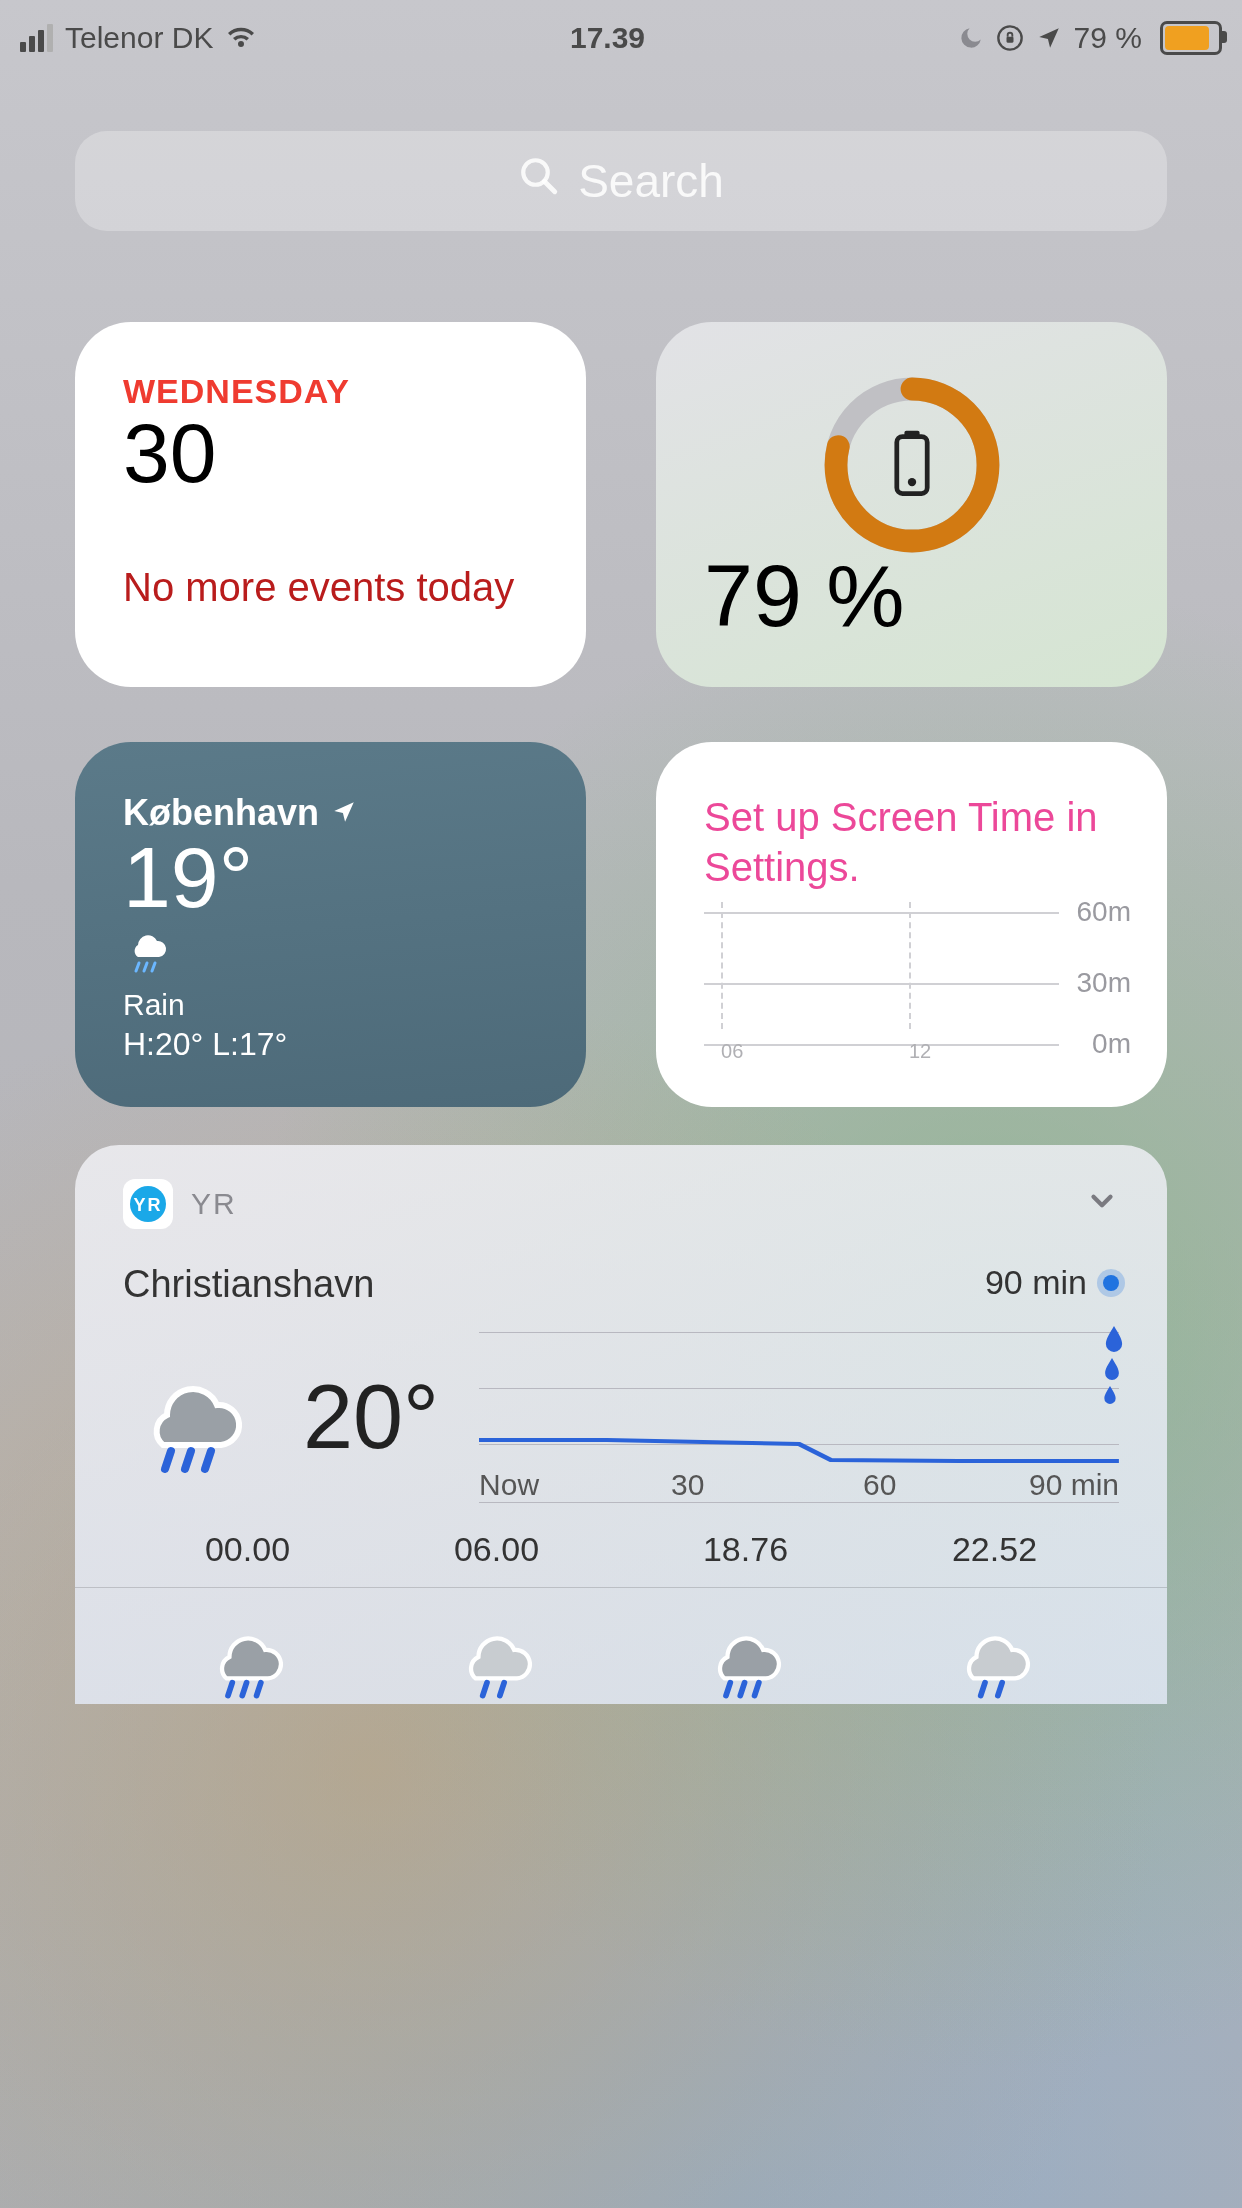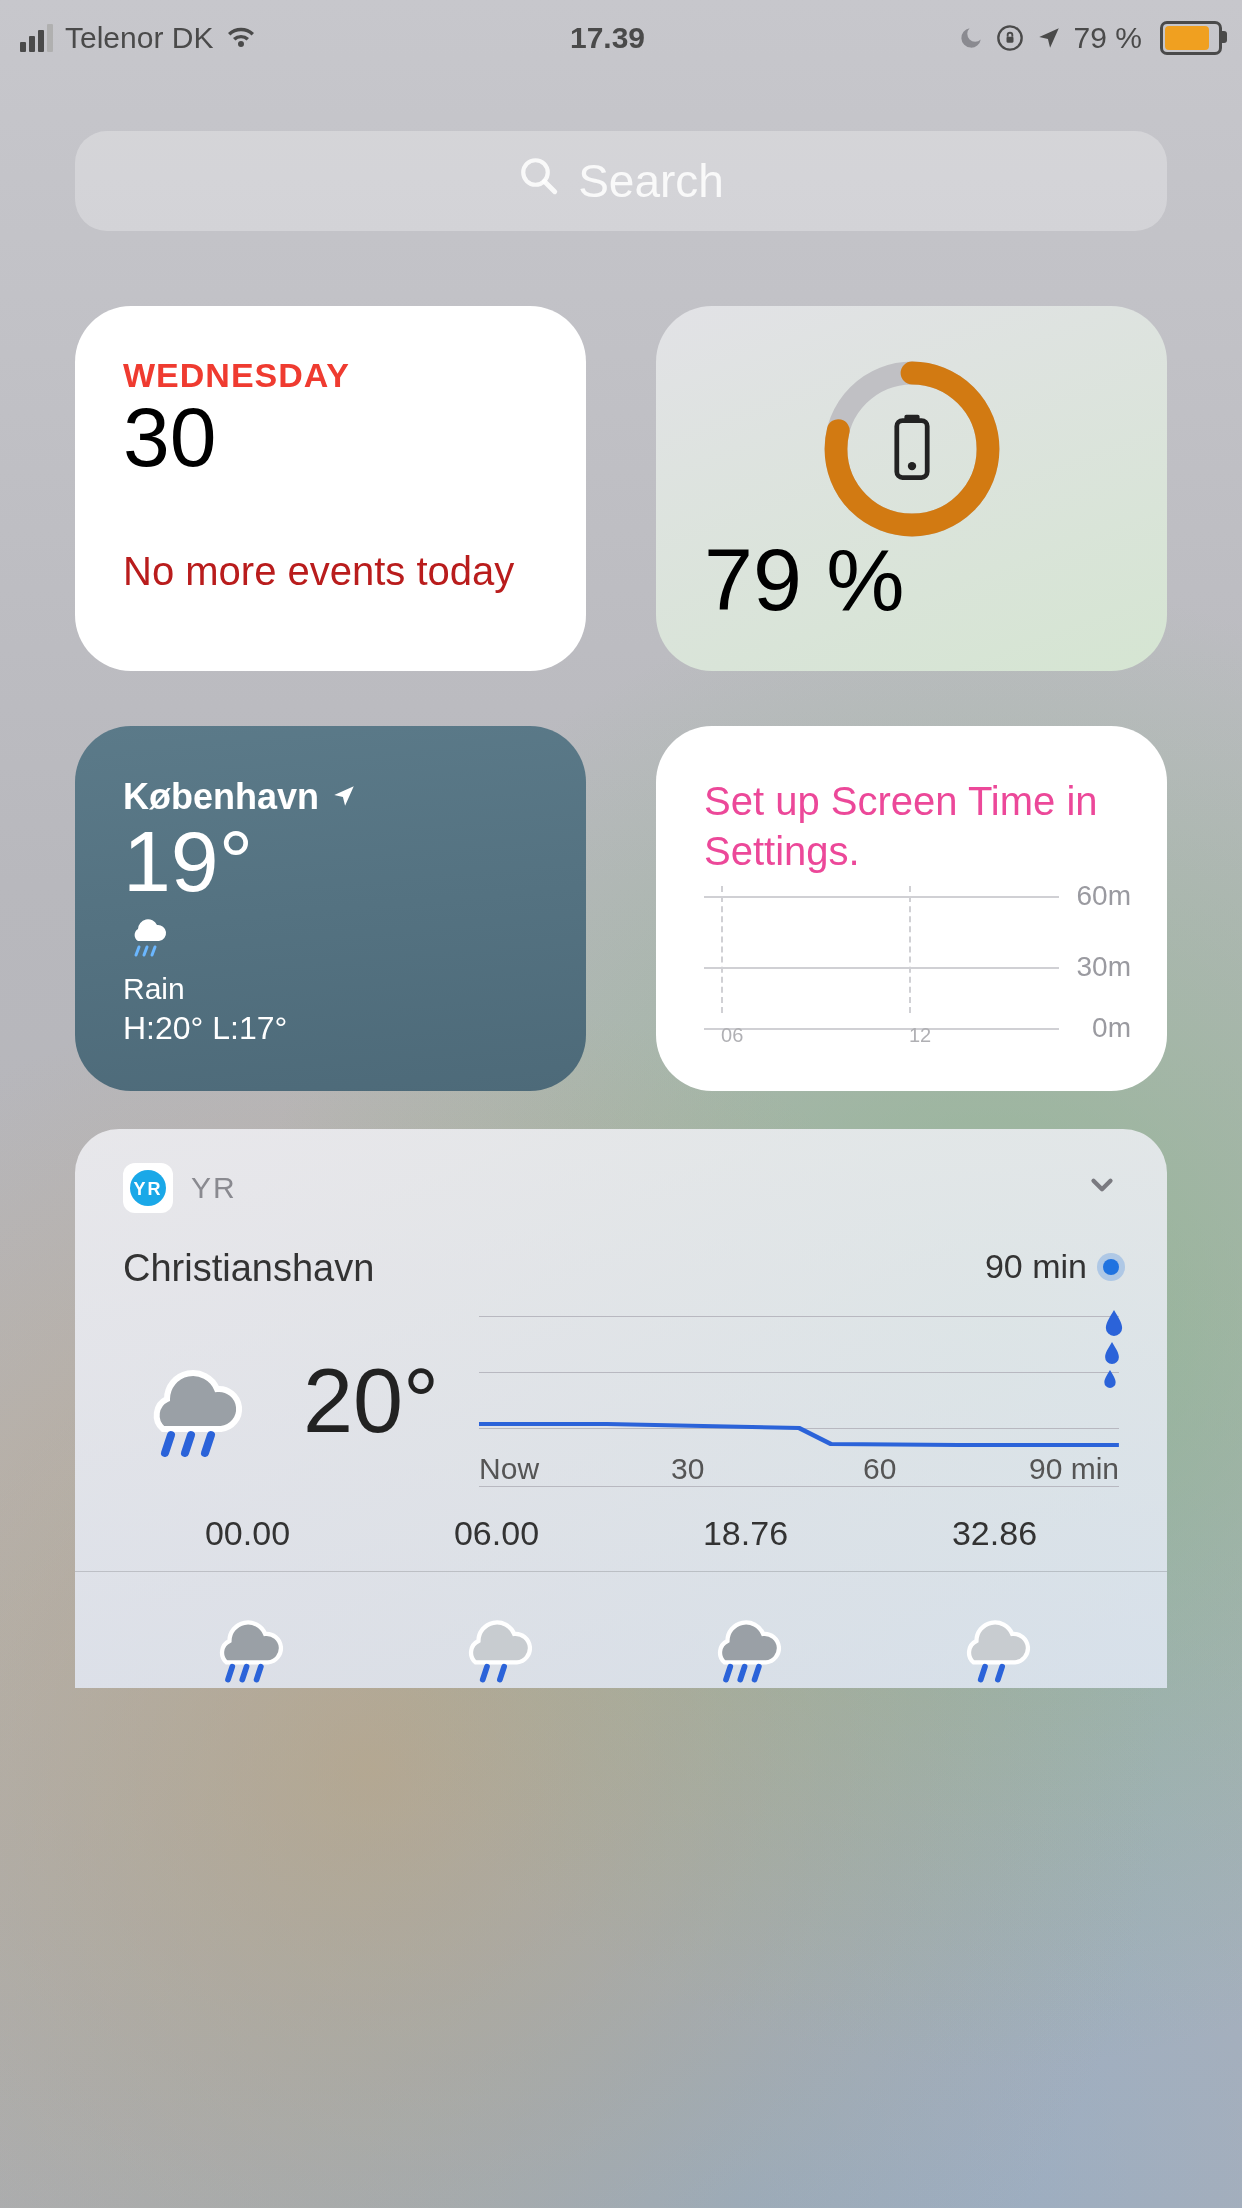--- a/index.html
+++ b/index.html
@@ -23,21 +23,21 @@
   .bars span{display:inline-block;width:6px;background:#4a4a4a;border-radius:1px;}
   .bars span.dim{background:#b0b0b0;}
   .wifi svg,.moon svg,.lock svg,.loc svg{display:block;}
   .batt{display:inline-flex;align-items:center;}
   .batt-body{width:56px;height:28px;border:3px solid #4a4a4a;border-radius:7px;position:relative;margin-left:6px;}
   .batt-body::after{content:"";position:absolute;right:-8px;top:7px;width:5px;height:12px;background:#4a4a4a;border-radius:0 3px 3px 0;}
   .batt-fill{position:absolute;left:2px;top:2px;bottom:2px;width:78%;background:#f0a020;border-radius:4px;}
 
   
   .search{
-    margin:55px 75px 0;
+    margin:55px 75px 16px;
     height:100px;border-radius:32px;
     background:rgba(255,255,255,.28);
     display:flex;align-items:center;justify-content:center;gap:18px;
     color:rgba(255,255,255,.85);font-size:46px;
   }
   .widgets{padding:75px 75px 0;display:grid;grid-template-columns:1fr 1fr;gap:55px 70px;}
   .card{border-radius:56px;padding:50px 48px;box-sizing:border-box;height:365px;position:relative;overflow:hidden;}
   .card.white{background:#fff;}
   .card.grey{background:linear-gradient(160deg,#e2e2e6 0%,#d5e5d2 100%);}
   .card.blue{background:linear-gradient(175deg,#5b7a89,#4d6a79);color:#fff;}
@@ -276,21 +276,21 @@
       <div class="xl" style="left:30%">30</div>
       <div class="xl" style="left:60%">60</div>
       <div class="xl" style="right:0">90 min</div>
     </div>
   </div>
 
   <div class="yr-hours">
     <span>00.00</span>
     <span>06.00</span>
     <span>18.76</span>
-    <span>32.86</span>
+    <span>22.52</span>
   </div>
   <div class="yr-sep"></div>
   <div class="yr-icons">
     <span><svg width="100" height="86" viewBox="0 0 70 60">
           <path d="M22 30a13 13 0 0125-5 10 10 0 012 20H20a9 9 0 012-15z" fill="#9aa0a6" stroke="#fff" stroke-width="3"></path>
           <g stroke="#2b63d9" stroke-width="4" stroke-linecap="round">
             <line x1="24" y1="48" x2="21" y2="57"></line>
             <line x1="34" y1="48" x2="31" y2="57"></line>
             <line x1="44" y1="48" x2="41" y2="57"></line>
           </g>

